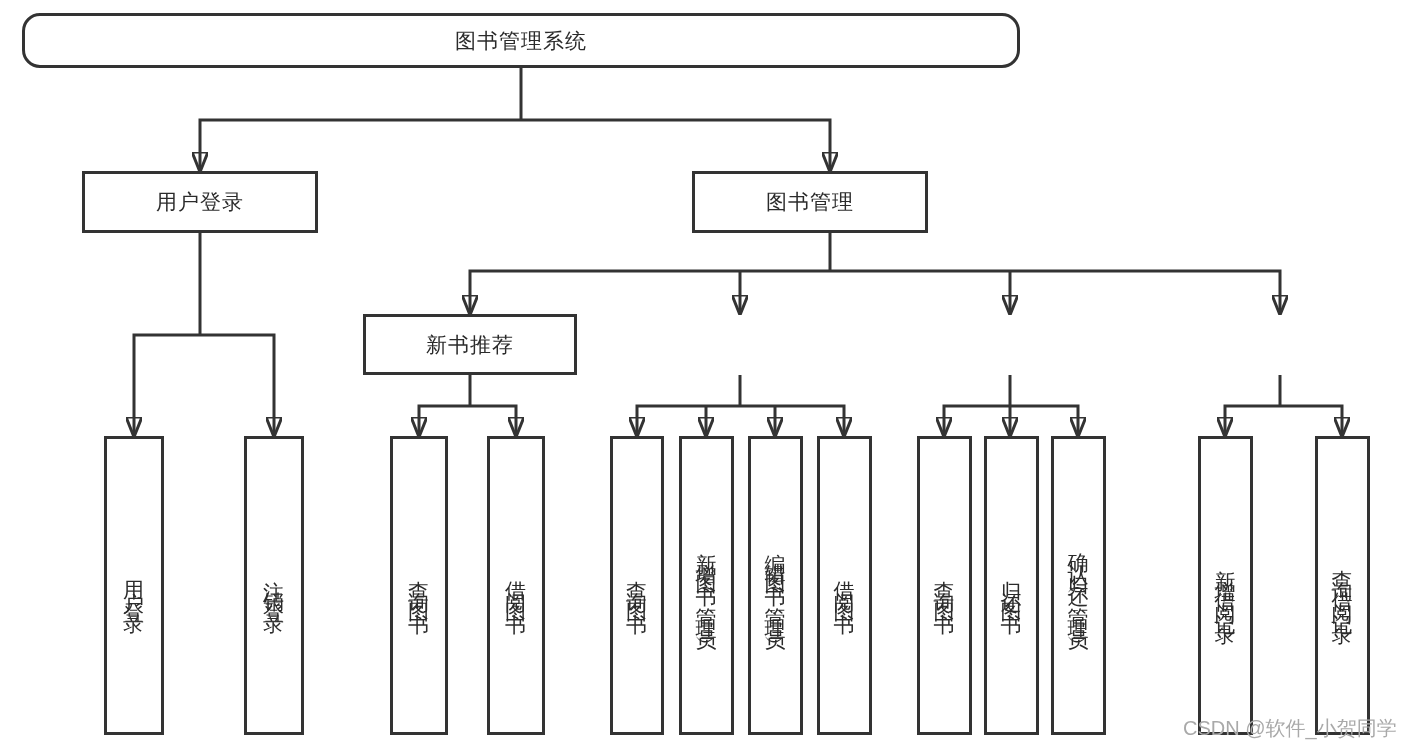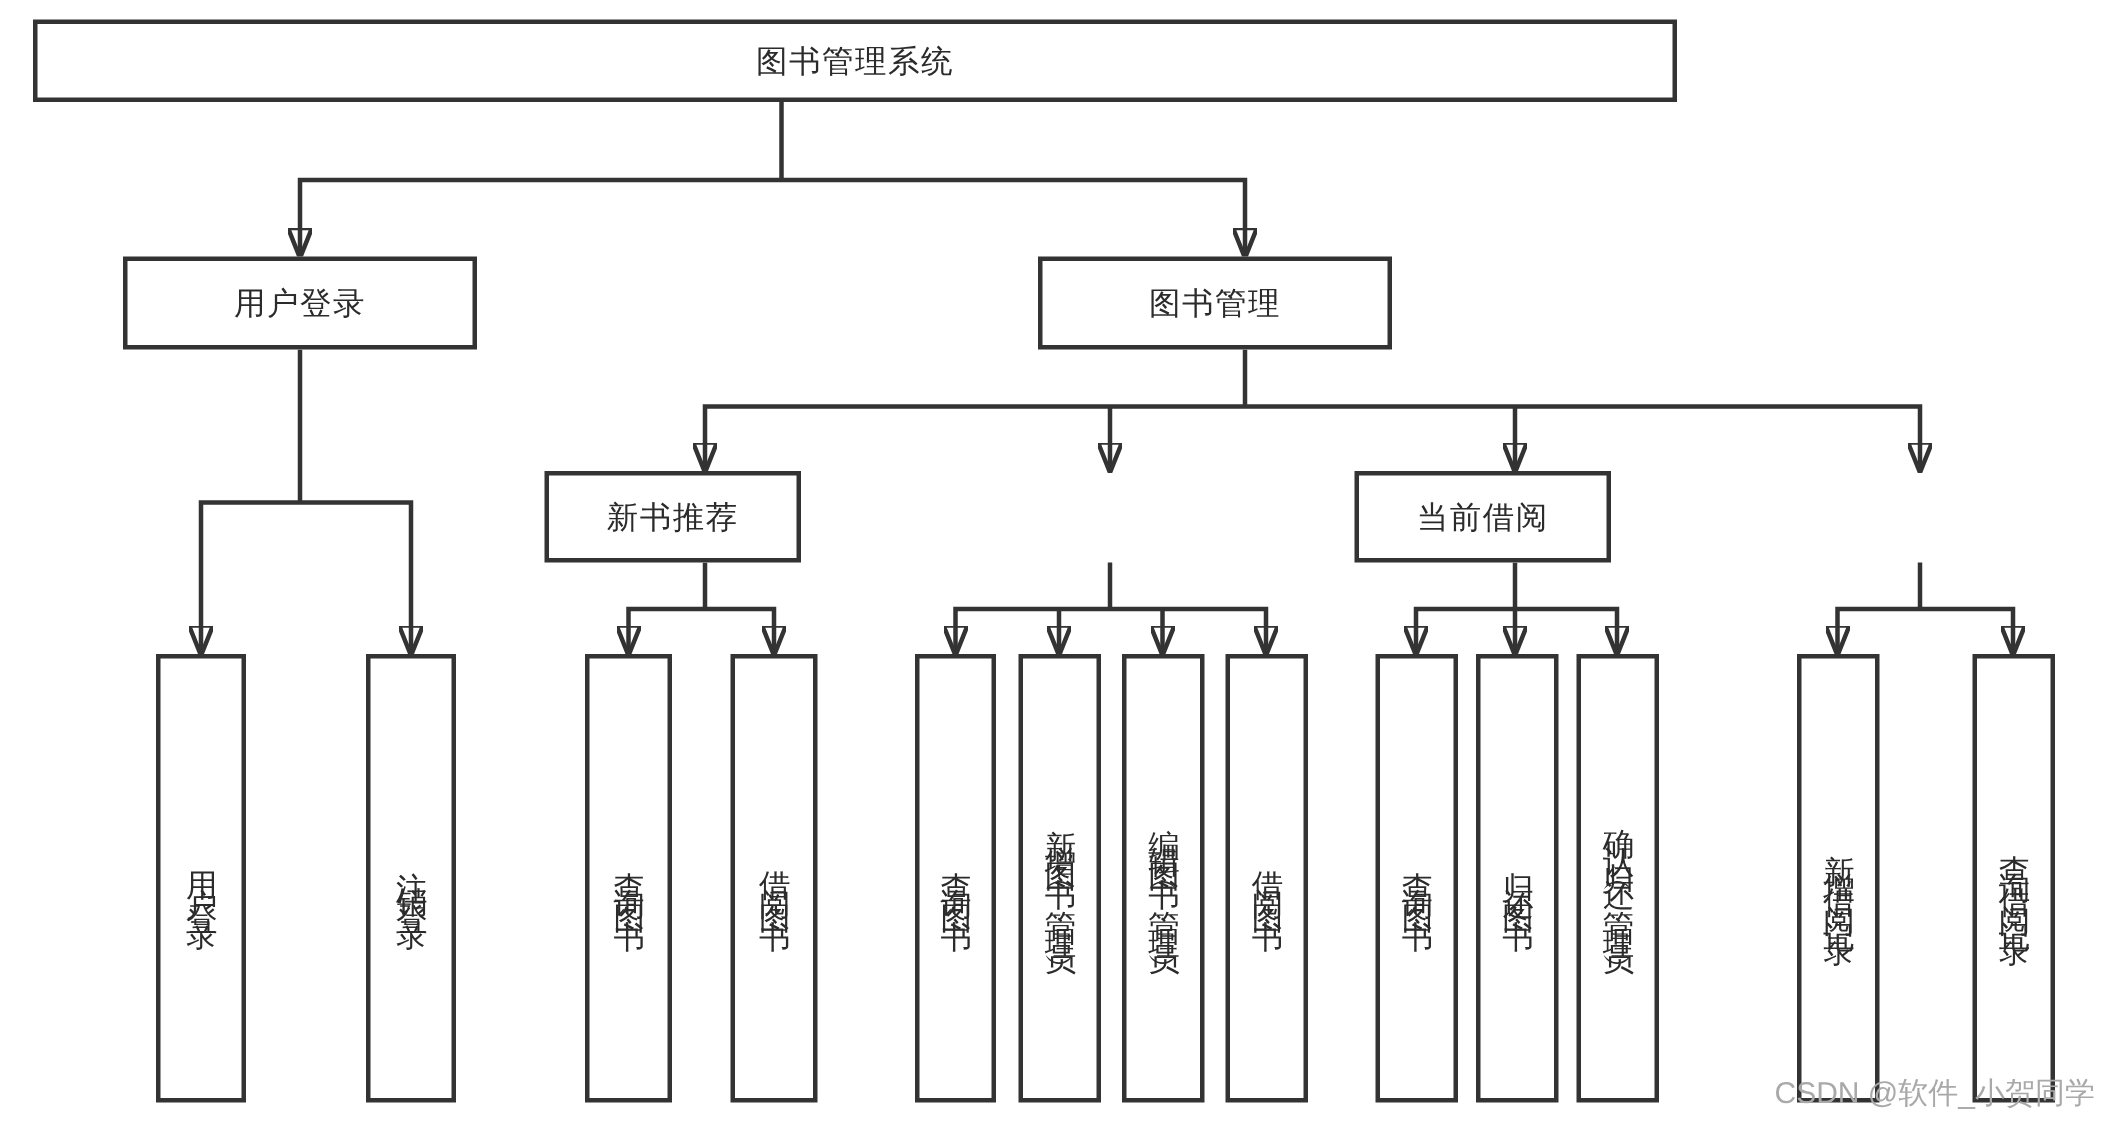--- a/index.html
+++ b/index.html
@@ -32,23 +32,23 @@
   .box {
     position: absolute;
     background: var(--box_bg);
     border: 3px solid var(--line);
     display: flex;
     align-items: center;
     justify-content: center;
     color: var(--text);
     font-size: 21px;
   }
-  .box.l1 { left: 22px; top: 13px; width: 1096px; height: 55px; }
+  .box.l1 { left: 22px; top: 13px; width: 998px; height: 55px; border-radius: 18px; }
   .box.l2 { top: 171px; height: 62px; width: 236px; }
-  .box.l3 { top: 314px; height: 61px; width: 171px; }
+  .box.l3 { top: 314px; height: 61px; width: 214px; }
   .box.leaf { top: 436px; height: 299px; }
   .hlabel { letter-spacing: 1px; white-space: nowrap; }
   .vtext {
     writing-mode: vertical-rl;
     letter-spacing: 11px;
     line-height: 1;
     white-space: nowrap;
   }
   .watermark {
     position: absolute;
@@ -105,23 +105,20 @@
   <div class="box l2" style="left:82px">
     <span class="hlabel">用户登录</span>
   </div>
   <div class="box l2" style="left:692px">
     <span class="hlabel">图书管理</span>
   </div>
 
   <div class="box l3" style="left:363px">
     <span class="hlabel">新书推荐</span>
   </div>
-  <div class="box l3" style="left:903px">
-    <span class="hlabel">当前借阅</span>
-  </div>
 
   <div class="box leaf" style="left:104px;width:60px">
     <span class="vtext">用户登录</span>
   </div>
   <div class="box leaf" style="left:244px;width:60px">
     <span class="vtext">注销登录</span>
   </div>
 
   <div class="box leaf" style="left:390px;width:58px">
     <span class="vtext">查询图书</span>

